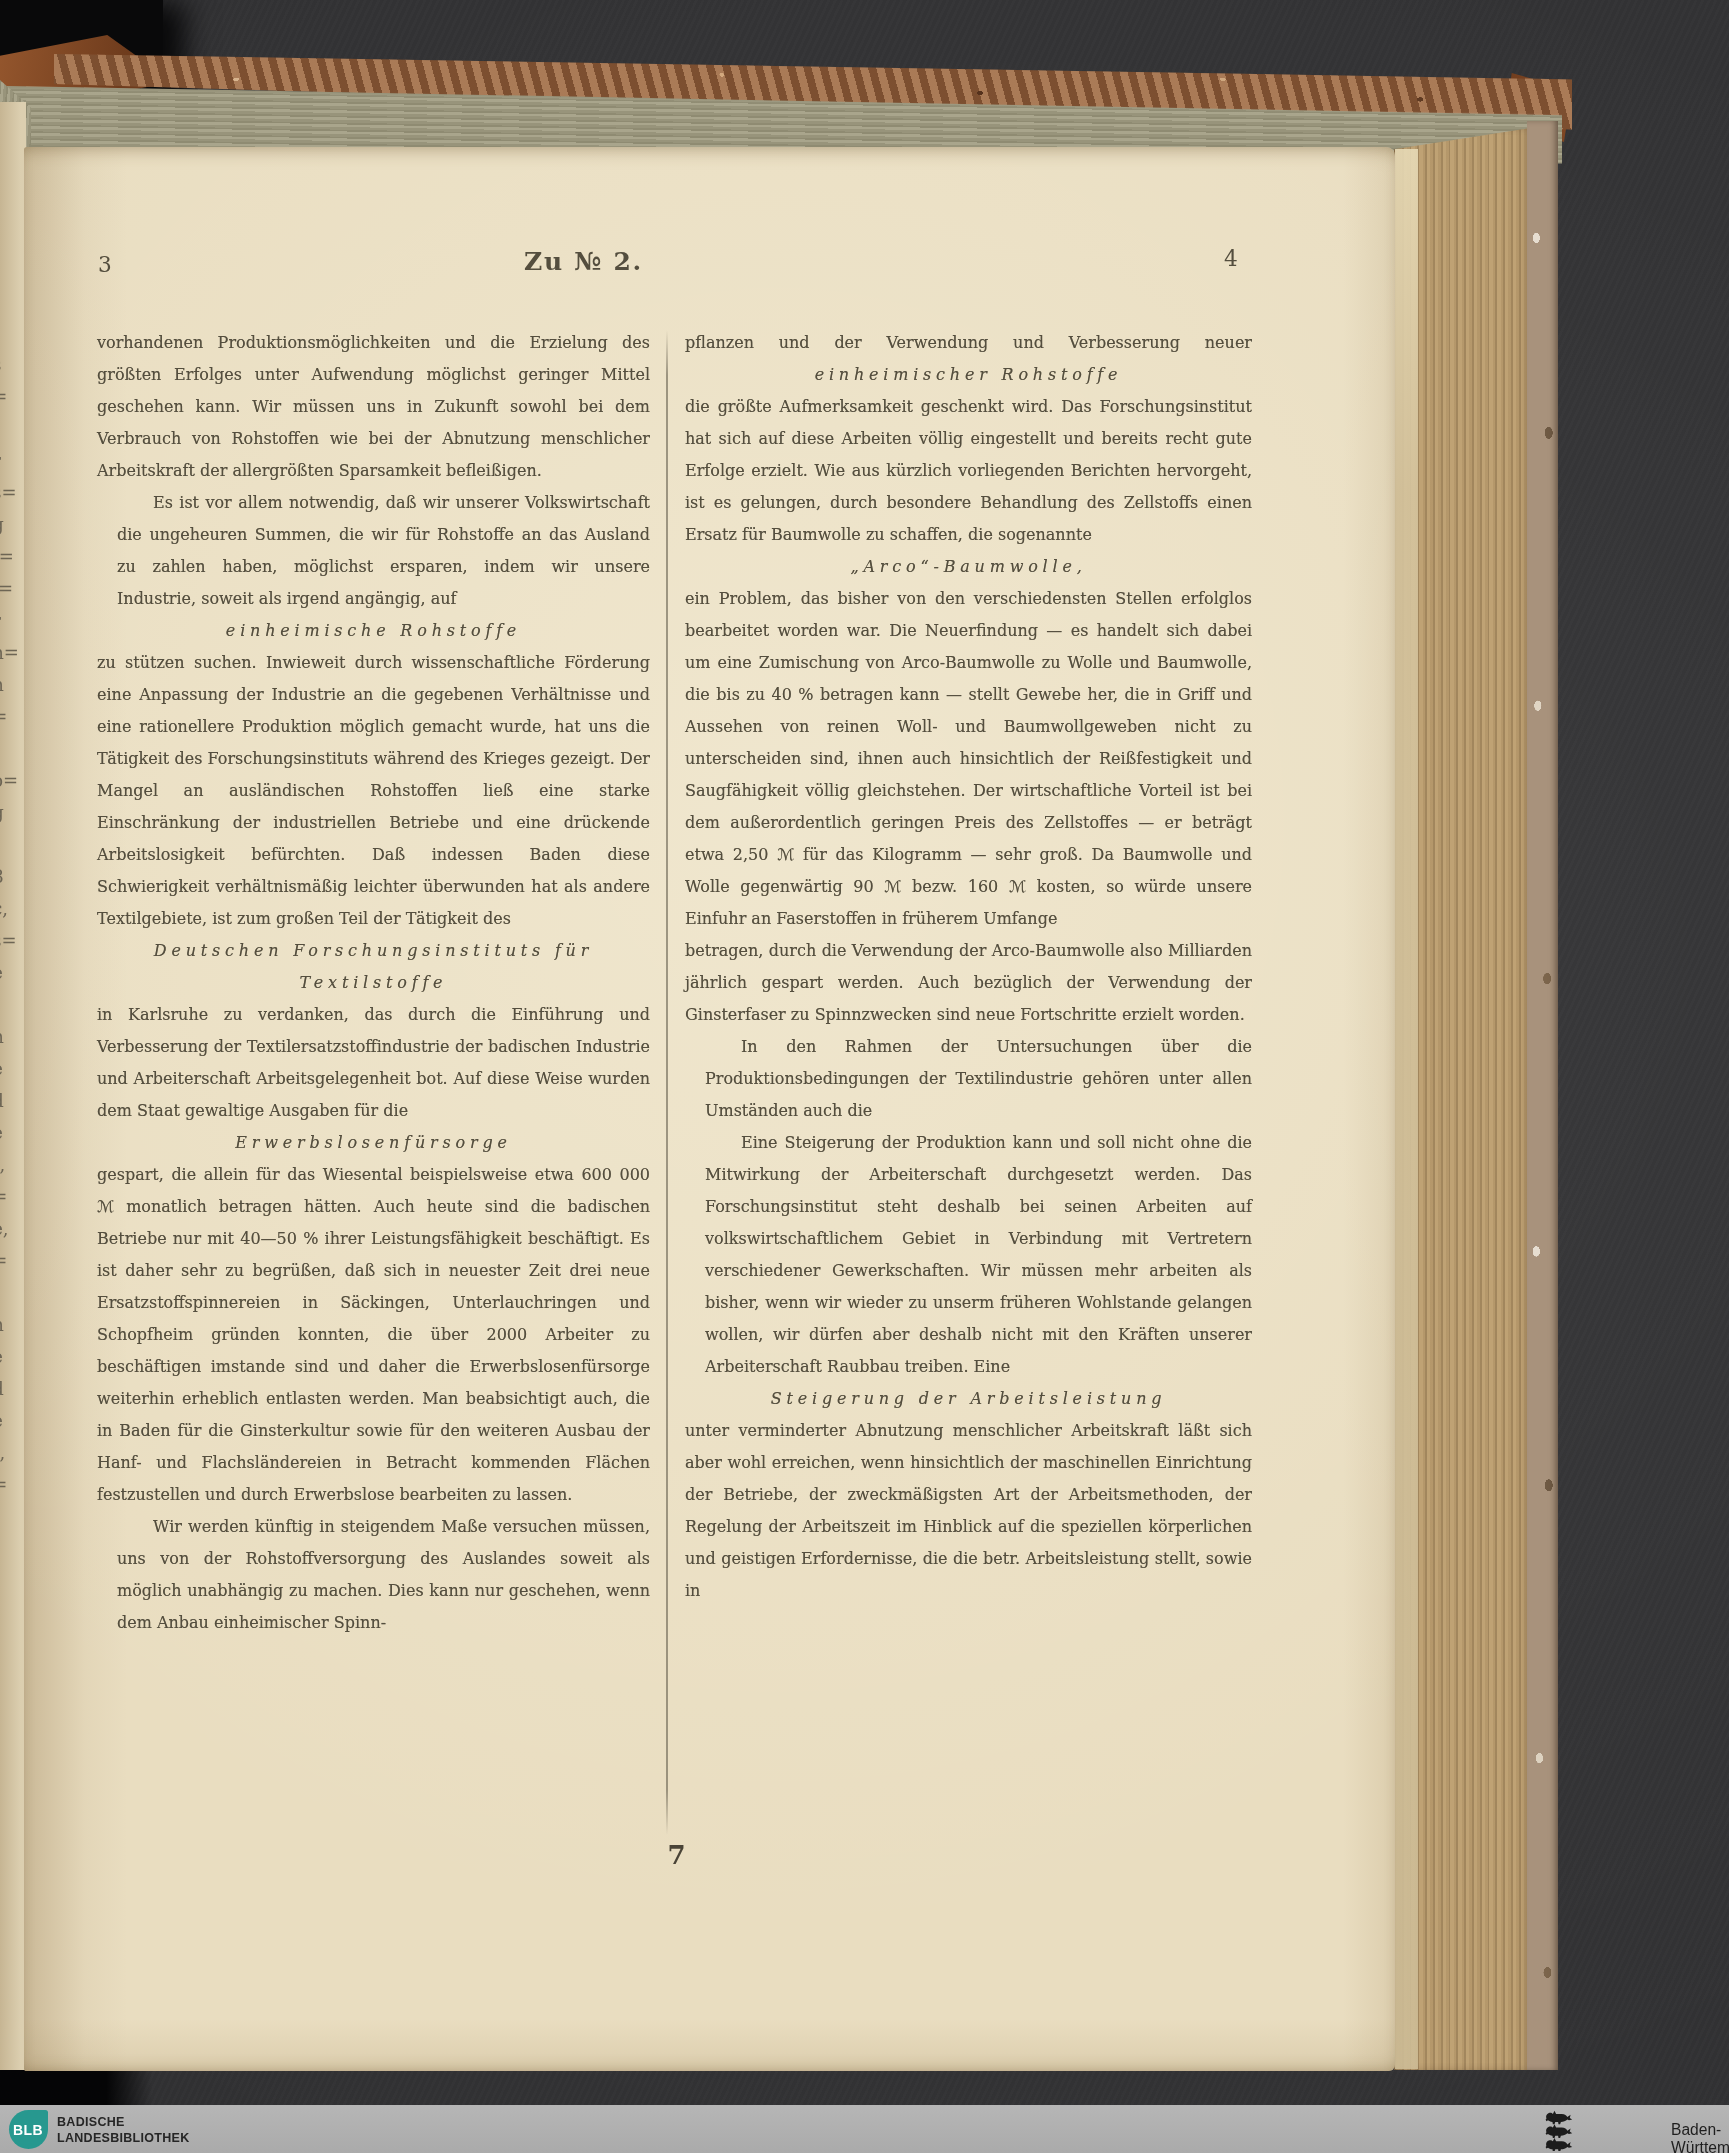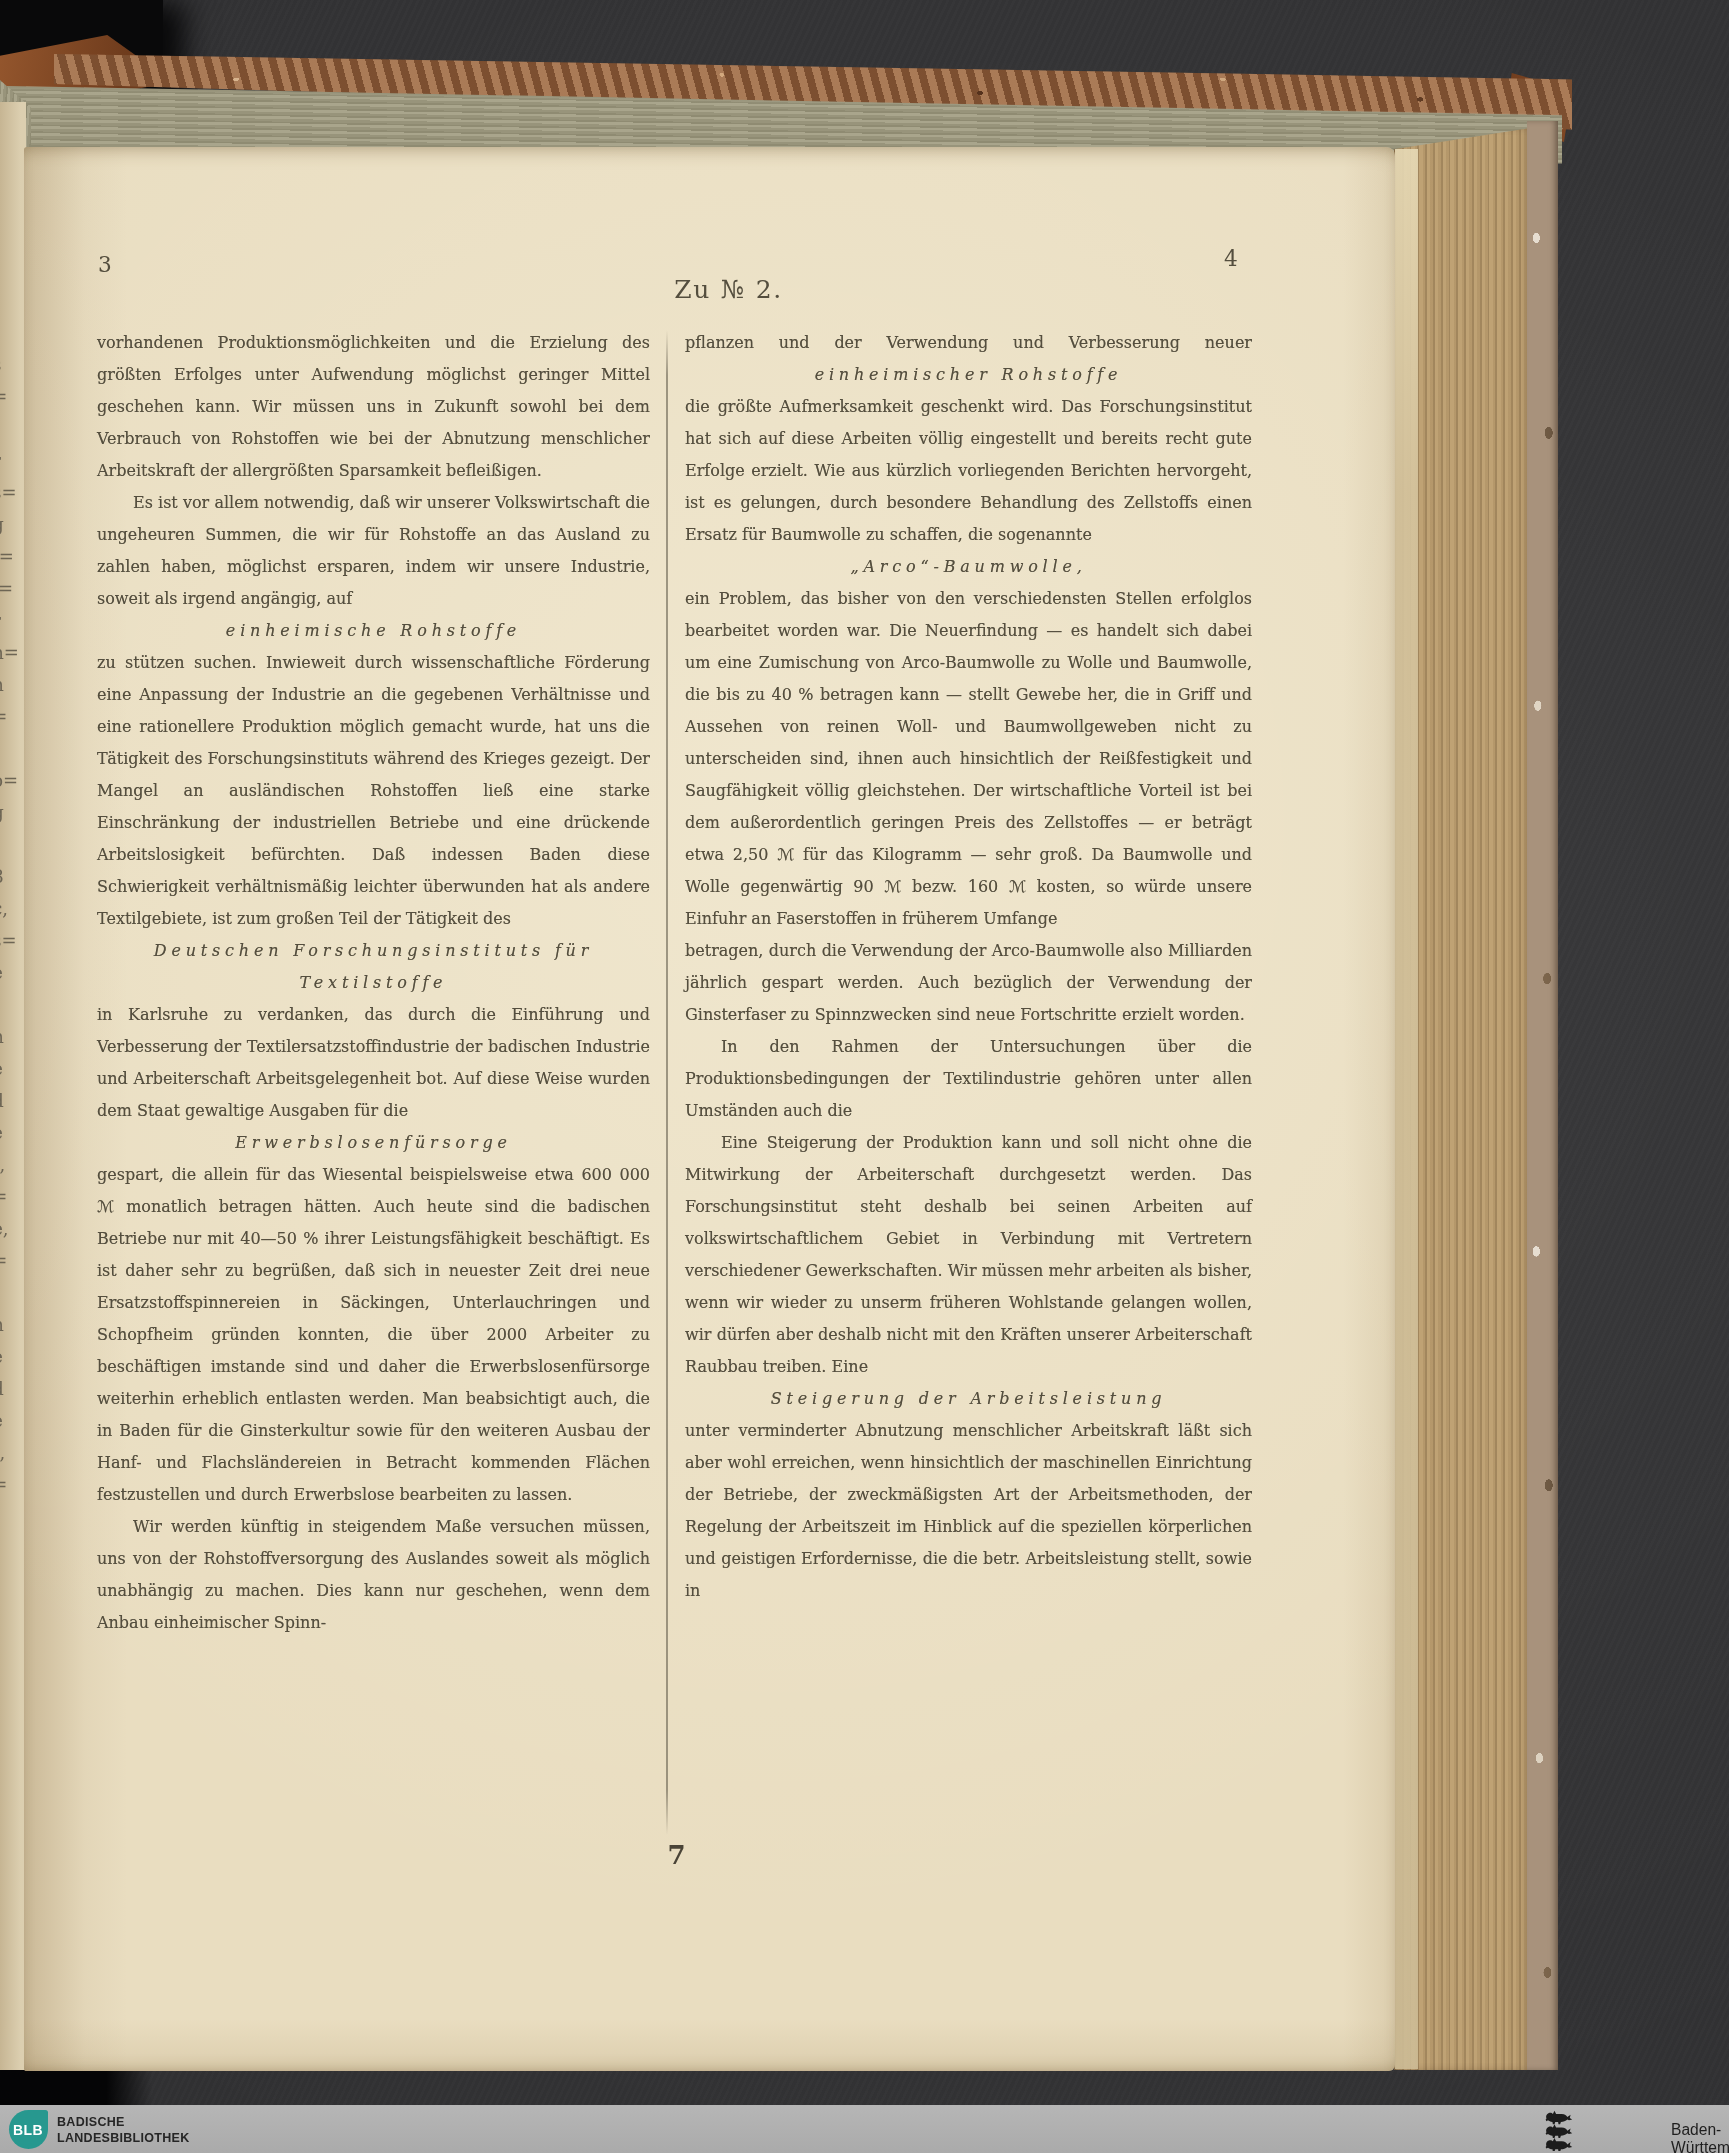--- a/index.html
+++ b/index.html
@@ -65,26 +65,26 @@
   .page{left:24px;top:147px;width:1371px;height:1924px;border-radius:2.6px 8.6px 6px 2.6px;
     background:
       radial-gradient(120% 90% at 55% 35%, rgba(255,252,238,.30), transparent 65%),
       linear-gradient(90deg, rgba(130,100,55,.30), rgba(130,100,55,.06) 61px, transparent 104px),
       linear-gradient(270deg, rgba(140,110,60,.14), transparent 52px),
       linear-gradient(0deg, rgba(140,110,60,.14), transparent 52px),
       #e9ddc0;
     box-shadow:inset 0 12px 19px -12px rgba(110,85,45,.55), inset 0 -8.6px 15.6px -10.4px rgba(110,85,45,.5);}
   .ink{color:#544e3e;}
   .hdr-num{font-size:21.6px;letter-spacing:0.9px;}
-  .hdr-title{font-size:25px;font-weight:normal;text-align:right;letter-spacing:1.7px;margin-top:28px;}
+  .hdr-title{font-size:25px;font-weight:bold;text-align:left;letter-spacing:1.7px;}
   .column{font-size:16px;line-height:32px;text-shadow:0 0 0.4px rgba(84,78,62,.55);}
   .block{margin:0;}
   .block.body{text-align:justify;}
   .block.body-full{text-align:justify;text-align-last:justify;}
-  .block.body-indent{text-align:justify;text-indent:36px;}
+  .block.body-indent{text-align:justify;text-indent:36px;margin-left:20px;}
   .block.heading{text-align:center;letter-spacing:.30em;font-style:italic;}
   .divider{width:1.7px;background:linear-gradient(180deg,rgba(90,84,68,.0),rgba(90,84,68,.55) 3%,rgba(90,84,68,.55) 97%,rgba(90,84,68,0));}
   .sheet-num{font-size:26px;font-weight:bold;text-align:center;color:#4a4437;}
 
   
   .scan-footer{left:0;top:2105px;width:1729px;height:49px;background:linear-gradient(#b6b6b6,#aaaaaa);
     font-family:"Liberation Sans",sans-serif;}
   .blb-badge{position:absolute;left:8.6px;top:5.2px;width:39px;height:39px;background:#27988f;
     border-radius:50% 2.6px 50% 50%;display:flex;align-items:center;justify-content:center;}
   .blb-badge span{color:#ffffff;font-weight:bold;font-size:14px;letter-spacing:0.4px;text-align:center;}

